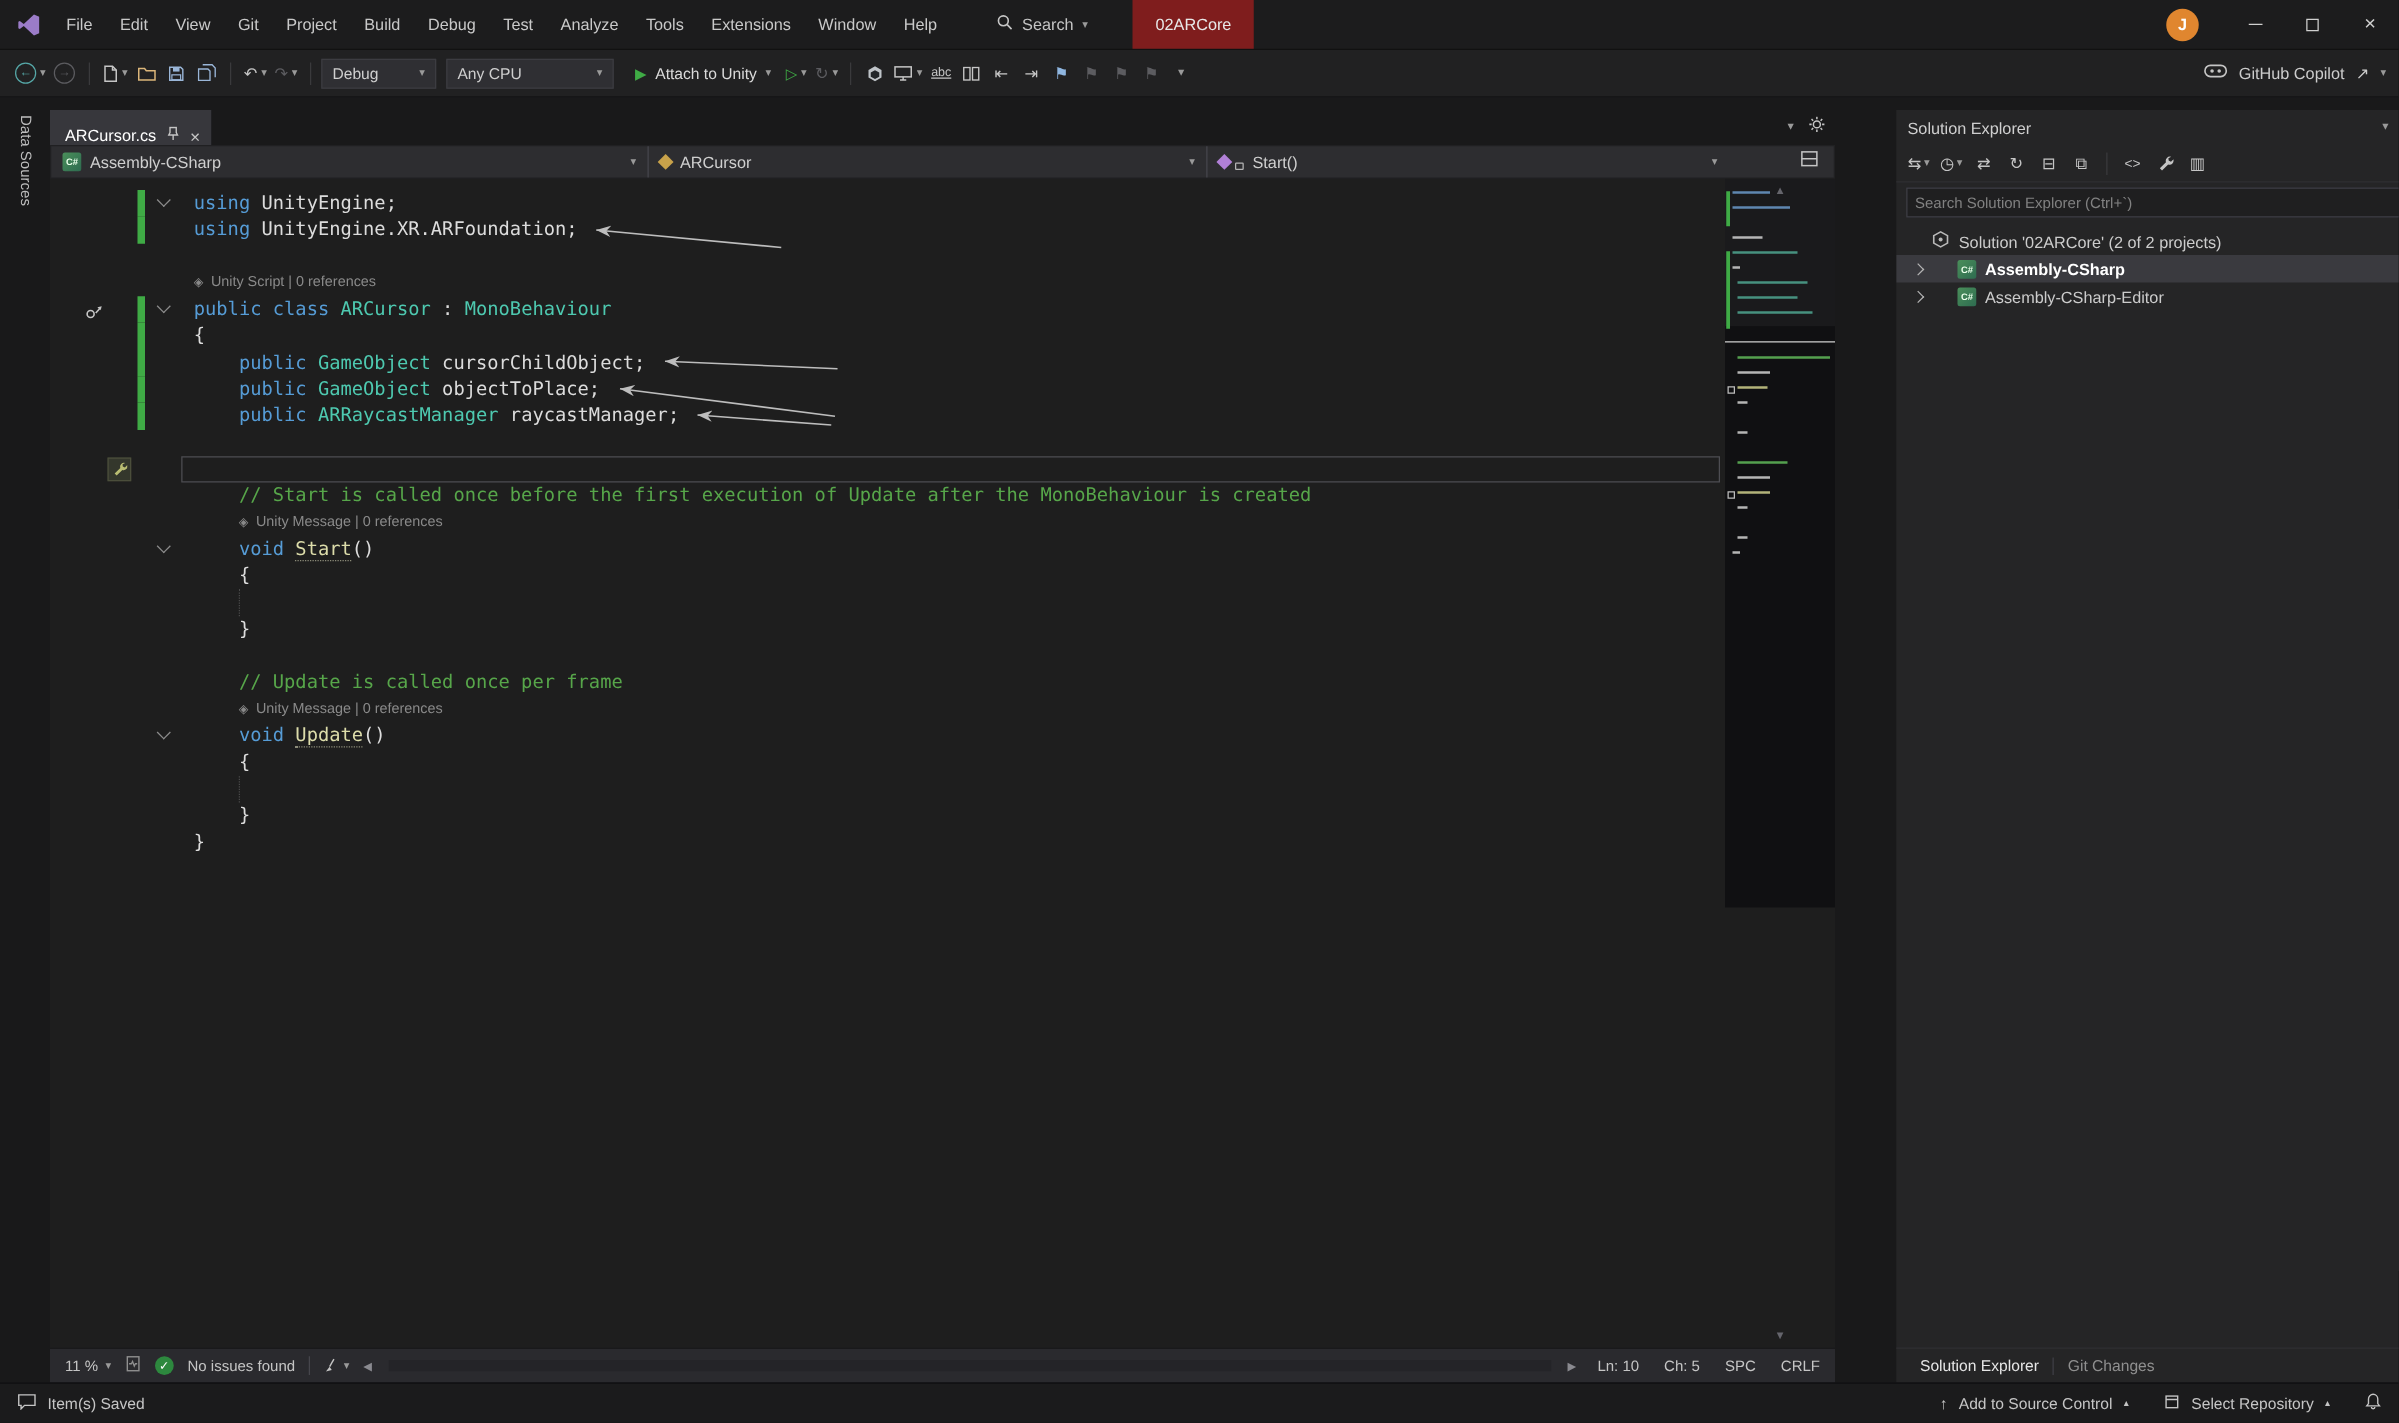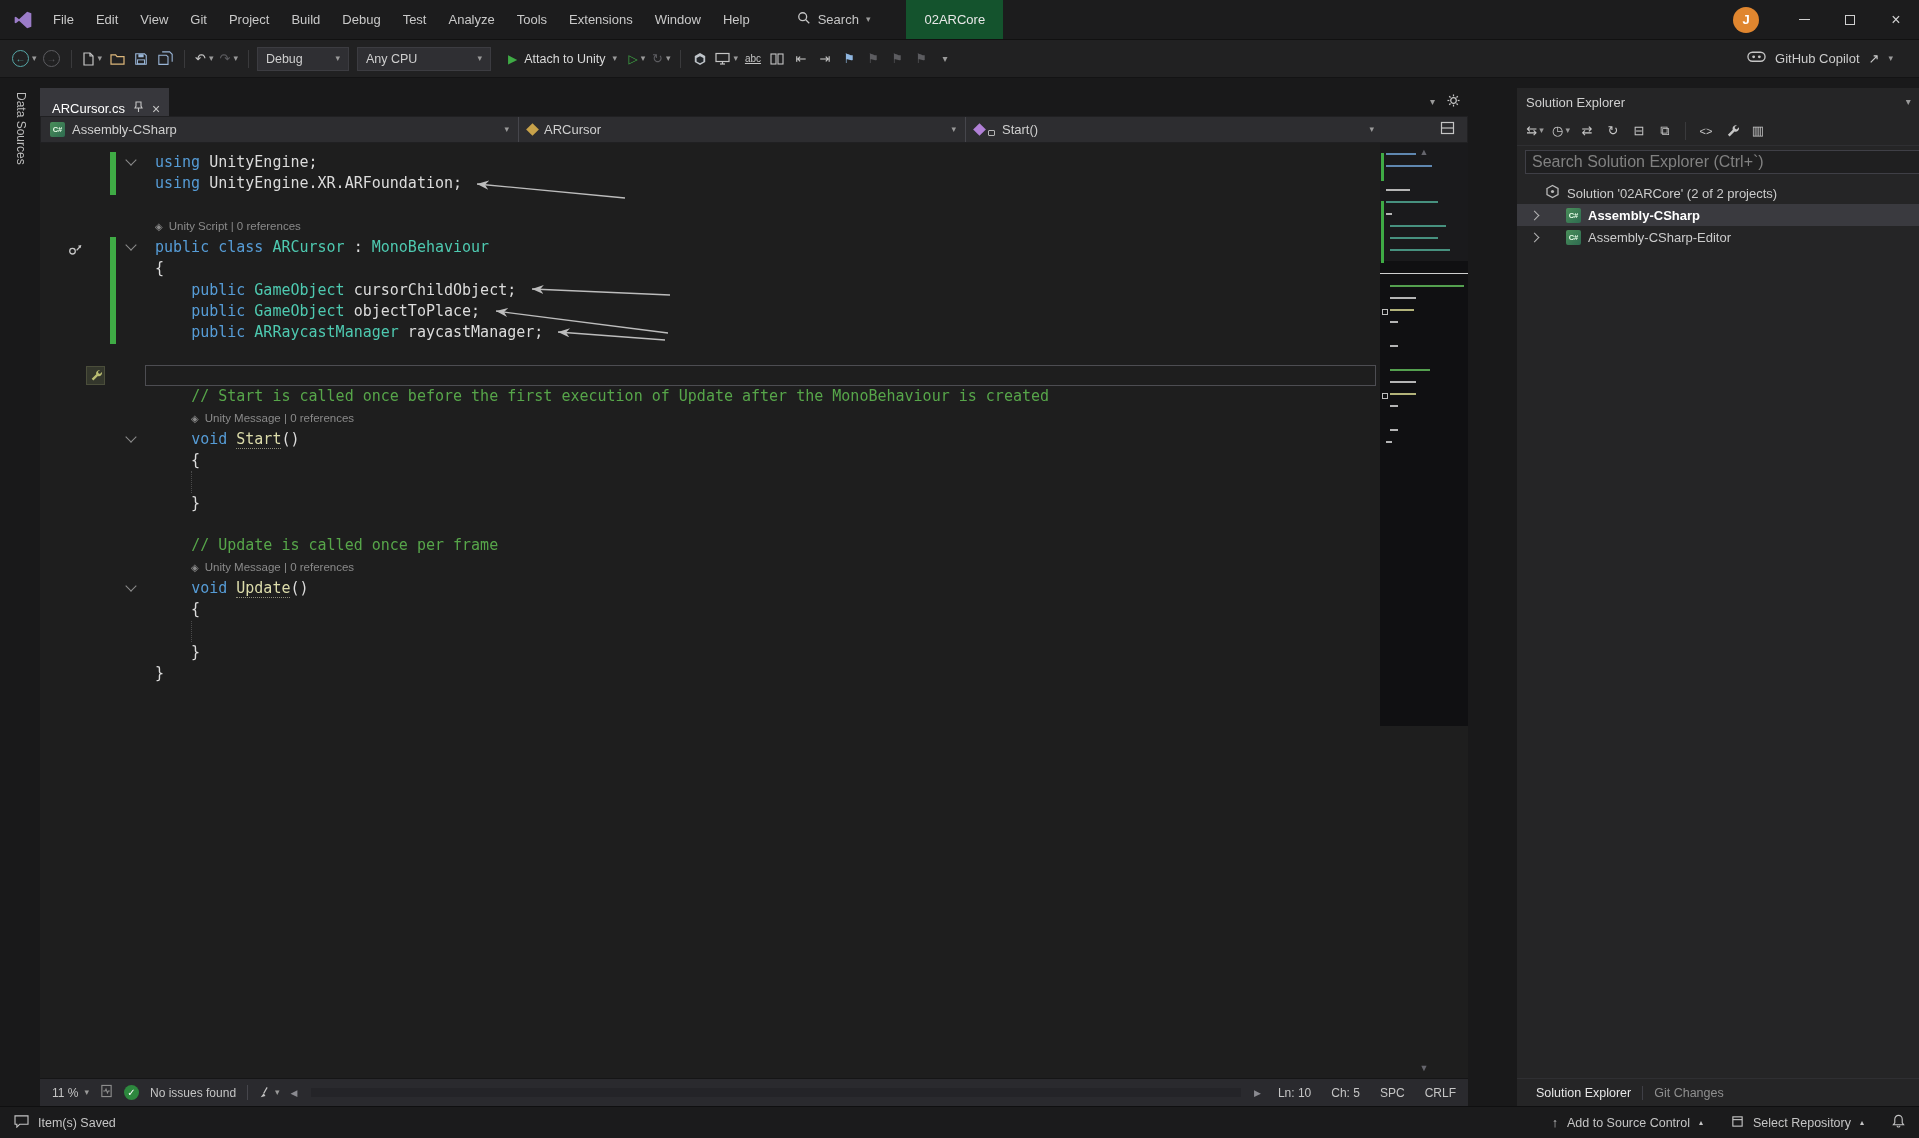--- a/index.html
+++ b/index.html
@@ -7,42 +7,42 @@
     font-family:"Liberation Sans",sans-serif;color:#cccccc;-webkit-font-smoothing:antialiased}
   #app{position:relative;width:1919px;height:1138px;background:#19191a;overflow:hidden}
 
   
   #titlebar{position:absolute;top:0;left:0;right:0;height:40px;background:#1c1c1d;
     display:flex;align-items:center;padding-left:10px;border-bottom:1px solid #111}
   .vs-logo{width:26px;height:26px;display:flex;align-items:center;justify-content:center;margin-right:6px}
   #menubar{display:flex;align-items:center;height:100%}
   .menu-item{padding:0 11px;font-size:13px;color:#c9c9c9;height:100%;display:flex;align-items:center;cursor:default}
   .tb-search{display:flex;align-items:center;gap:7px;margin-left:26px;padding:0 10px;height:26px;color:#c5c5c5;font-size:13px}
-  .tb-title{margin-left:26px;height:100%;display:flex;align-items:center;padding:0 18px;background:#14532d;font-size:13px;color:#e8e8e8}
+  .tb-title{margin-left:26px;height:100%;display:flex;align-items:center;padding:0 18px;background:#7f1d1d;font-size:13px;color:#e8e8e8}
   .spacer{flex:1}
   .avatar{width:26px;height:26px;border-radius:50%;background:#e0862f;color:#fff;font-size:13px;font-weight:bold;
     display:flex;align-items:center;justify-content:center;margin-right:22px}
   .winbtn{width:46px;height:40px;display:flex;align-items:center;justify-content:center;color:#d0d0d0;font-size:16px}
   .min-glyph{display:inline-block;width:11px;height:1px;background:#d0d0d0}
   .restore-glyph{display:inline-block;width:10px;height:10px;border:1px solid #d0d0d0}
   .dd{font-size:9px;color:#9a9a9a;line-height:1}
 
   
   #toolbar{position:absolute;top:40px;left:0;right:0;height:38px;background:#212122;display:flex;align-items:center;
     padding:0 10px;gap:2px;border-bottom:1px solid #131314}
   .ti{min-width:22px;height:26px;display:flex;align-items:center;justify-content:center;color:#c5c5c5;font-size:13px;gap:3px;padding:0 2px}
   .ti.dim, .dim{color:#5c5c60}
   .tsep{width:1px;height:18px;background:#3a3a3c;margin:0 6px}
   .circle-ic{width:17px;height:17px;border-radius:50%;border:1.4px solid #56a8a8;display:flex;align-items:center;justify-content:center;font-size:10px;color:#56a8a8}
   .circle-ic.dim{border-color:#5c5c60;color:#5c5c60}
   .combo{height:24px;background:#2f2f33;border:1px solid #3c3c41;display:flex;align-items:center;padding:0 8px;gap:8px;font-size:12.5px;color:#cfcfcf}
   .combo .dd{margin-left:auto}
   .attach{display:flex;align-items:center;gap:7px;padding:0 7px;font-size:12.5px;color:#dadada}
   .play{color:#3fab45;font-size:12px}
-  .copilot-area{margin-left:auto;display:flex;align-items:center;gap:9px;margin-right:16px;font-size:13px;color:#cccccc}
+  .copilot-area{margin-left:auto;display:flex;align-items:center;gap:9px;font-size:13px;color:#cccccc}
 
   
   #left-strip{position:absolute;top:78px;left:0;width:40px;bottom:32px}
   .vtab{writing-mode:vertical-rl;font-size:12px;color:#bdbdbd;margin:14px auto 0;display:block;text-align:left;width:16px}
 
   
   #editor-group{position:absolute;left:40px;top:88px;width:1428px;height:1018px;display:flex;flex-direction:column}
   #tabbar{height:28px;display:flex;align-items:stretch}
   .doc-tab{background:#37373c;display:flex;align-items:flex-end;padding:0 9px 0 12px;gap:8px;color:#fff;font-size:13px}
   .tab-close{color:#c5c5c5;font-size:14px;line-height:1}
@@ -101,21 +101,21 @@
   .db-right{display:flex;align-items:center;gap:20px;margin-left:6px}
 
   
   #right-panel{position:absolute;left:1517px;top:88px;width:442px;height:1018px;background:#252526;display:flex;flex-direction:column}
   .se-header{height:28px;display:flex;align-items:center;padding:0 9px;font-size:13px;color:#cfcfcf;gap:10px}
   .se-header .spacer{flex:1}
   .se-toolbar{height:30px;display:flex;align-items:center;padding:0 6px;gap:2px;border-bottom:1px solid #2f2f32}
   .se-ti{min-width:24px;height:24px;display:flex;align-items:center;justify-content:center;color:#c5c5c5;font-size:13px;gap:2px}
   .se-search{padding:4px 8px}
   .se-search-box{height:24px;background:#1f1f20;border:1px solid #3f3f46;display:flex;align-items:center;padding:0 6px;gap:6px}
-  .se-search-box input{flex:1;background:transparent;border:none;outline:none;color:#cccccc;font-size:16px;font-family:"Liberation Sans",sans-serif}
+  .se-search-box input{flex:1;background:transparent;border:none;outline:none;color:#cccccc;font-size:12px;font-family:"Liberation Sans",sans-serif}
   .se-search-box input::placeholder{color:#818181}
   #se-tree{flex:1;padding-top:4px;overflow:hidden}
   .tree-row{height:22px;display:flex;align-items:center;gap:7px;font-size:13px;color:#cccccc}
   .tree-row.selected{background:#3a3a3f}
   .tree-row .lbl.bold{font-weight:bold;color:#ffffff}
   .panel-tabs{height:28px;display:flex;align-items:center;padding-left:8px;gap:0;border-top:1px solid #2f2f32}
   .panel-tab{padding:0 11px;font-size:12.5px;height:100%;display:flex;align-items:center;color:#8f8f8f}
   .panel-tab.active{color:#e6e6e6}
   .ptab-sep{width:1px;height:14px;background:#3f3f46}
 

